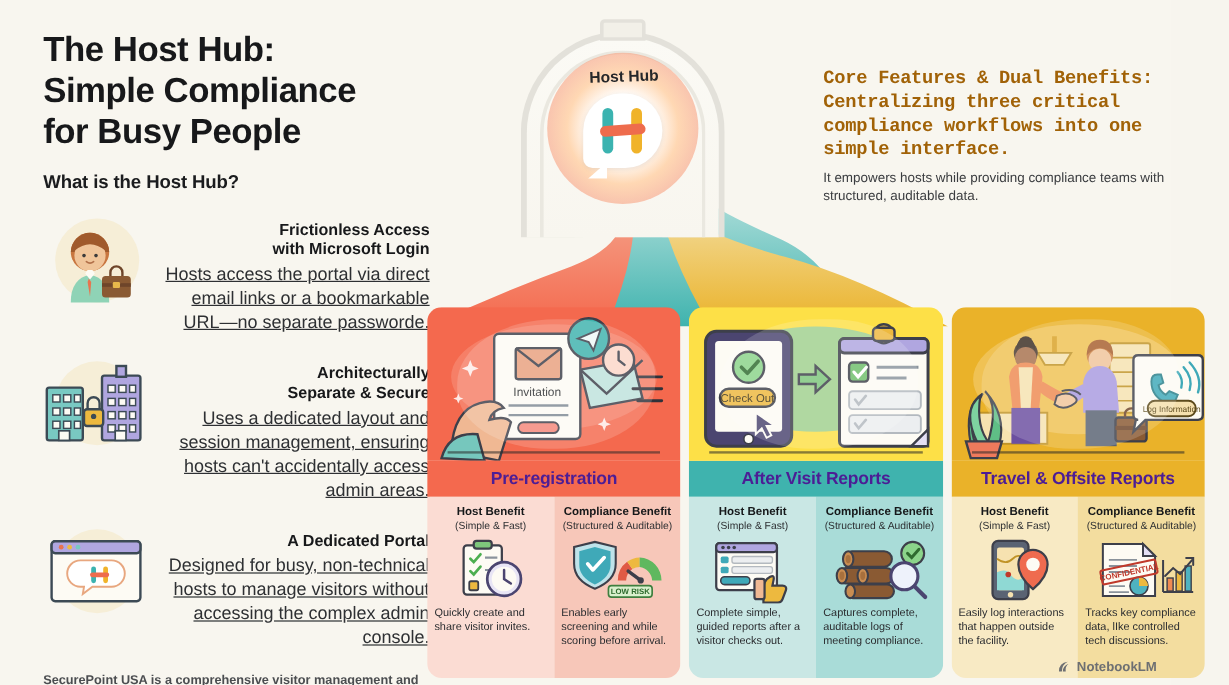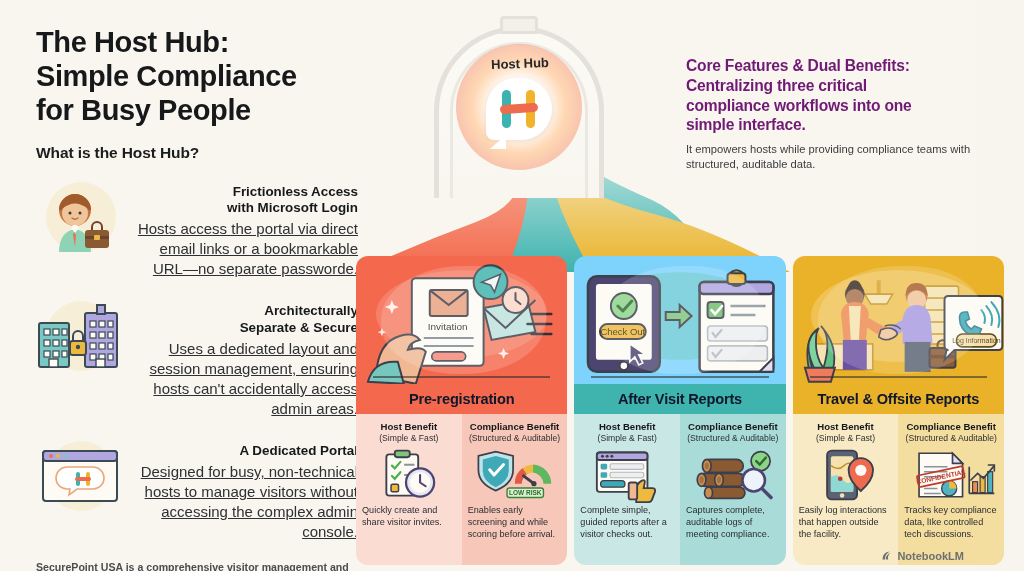--- a/index.html
+++ b/index.html
@@ -107,22 +107,23 @@
     background: #ee6c4d; border-radius: 5px; transform: rotate(-4deg); }
 
   
   #ribbon { position: absolute; left: 340px; top: 168px; width: 690px; height: 104px; }
 
   
   #right-head {
     position: absolute; left: 686px; top: 56px; width: 300px;
   }
   .rh-title {
-    font-size: 15.6px; font-weight: bold; color: #701a75; line-height: 1.27;
+    font-size: 15.6px; font-weight: bold; color: #a16207; line-height: 1.27;
     letter-spacing: -0.2px;
+    font-family: Liberation Mono, monospace;
   }
   .rh-desc {
     margin-top: 7px; font-size: 11.2px; color: #3a3c3f; line-height: 1.36;
   }
 
   
   #panels {
     position: absolute; left: 356px; top: 256px; width: 648px; height: 309px;
     display: flex; gap: 7px;
   }
@@ -137,21 +138,21 @@
     position: absolute; left: 12%; top: 8%; width: 78%; height: 84%;
     border-radius: 50% 44% 50% 46%;
     background: rgba(255,255,255,.17);
   }
   .art-underline {
     position: absolute; left: 8%; bottom: 6px; width: 84%; height: 2px;
     background: rgba(40,40,40,.55);
   }
   .panel-title {
     height: 30px; display: flex; align-items: center; justify-content: center;
-    font-size: 14.6px; font-weight: bold; color: #0f172a; letter-spacing: -0.2px;
+    font-size: 14.6px; font-weight: bold; color: #4c1d95; letter-spacing: -0.2px;
   }
   .benefits { flex: 1 1 auto; display: flex; }
   .benefit {
     flex: 1 1 0; padding: 7px 6px 8px; display: flex;
     flex-direction: column; align-items: center; text-align: left;
   }
   .b-title { font-size: 9.6px; font-weight: bold; color: #16181a; }
   .b-sub { font-size: 8.6px; color: #2d2f32; margin-top: 1px; }
   .b-icon { height: 56px; width: 100%; position: relative; margin-top: 4px; }
   .b-desc { font-size: 9.1px; color: #2b2d30; line-height: 1.3; margin-top: 2px; }
@@ -396,21 +397,21 @@
               <rect x="45" y="43" width="42" height="11" rx="3" fill="#d9f0cd" stroke="#3f7f3f" stroke-width="1.6"></rect>
               <text x="66" y="51" font-size="7.5" font-weight="bold" text-anchor="middle" fill="#2e6b2e" font-family="Liberation Sans, sans-serif">LOW RISK</text>
             </svg>
           </div>
           <div class="b-desc">Enables early screening and while scoring before arrival.</div>
         </div>
       </div>
     </div>
 
     <div class="panel">
-      <div class="panel-art" style="background:#7dd3fc">
+      <div class="panel-art" style="background:#fde047">
         <div class="art-blob"></div>
         <svg width="100%" height="128" viewBox="0 0 212 128">
           <ellipse cx="106" cy="60" rx="86" ry="44" fill="#63c4bf" opacity=".6"></ellipse>
           <rect x="14" y="20" width="72" height="96" rx="9" fill="#4b4570" stroke="#3d3f4a" stroke-width="2.5"></rect>
           <rect x="22" y="28" width="56" height="76" rx="3" fill="#fdfbf4"></rect>
           <circle cx="50" cy="110" r="4" fill="#fdfbf4" stroke="#3d3f4a" stroke-width="1.4"></circle>
           <circle cx="50" cy="50" r="13" fill="#8bd48a" stroke="#3d3f4a" stroke-width="2"></circle>
           <path d="M44 50 l5 5 l9 -10" stroke="#2f6b2f" stroke-width="3" fill="none" stroke-linecap="round" stroke-linejoin="round"></path>
           <rect x="26" y="68" width="46" height="15" rx="7.5" fill="#edb93f" stroke="#3d3f4a" stroke-width="2"></rect>
           <text x="49" y="79" font-size="9.5" text-anchor="middle" fill="#3a2f12" font-family="Liberation Sans, sans-serif">Check Out</text>

